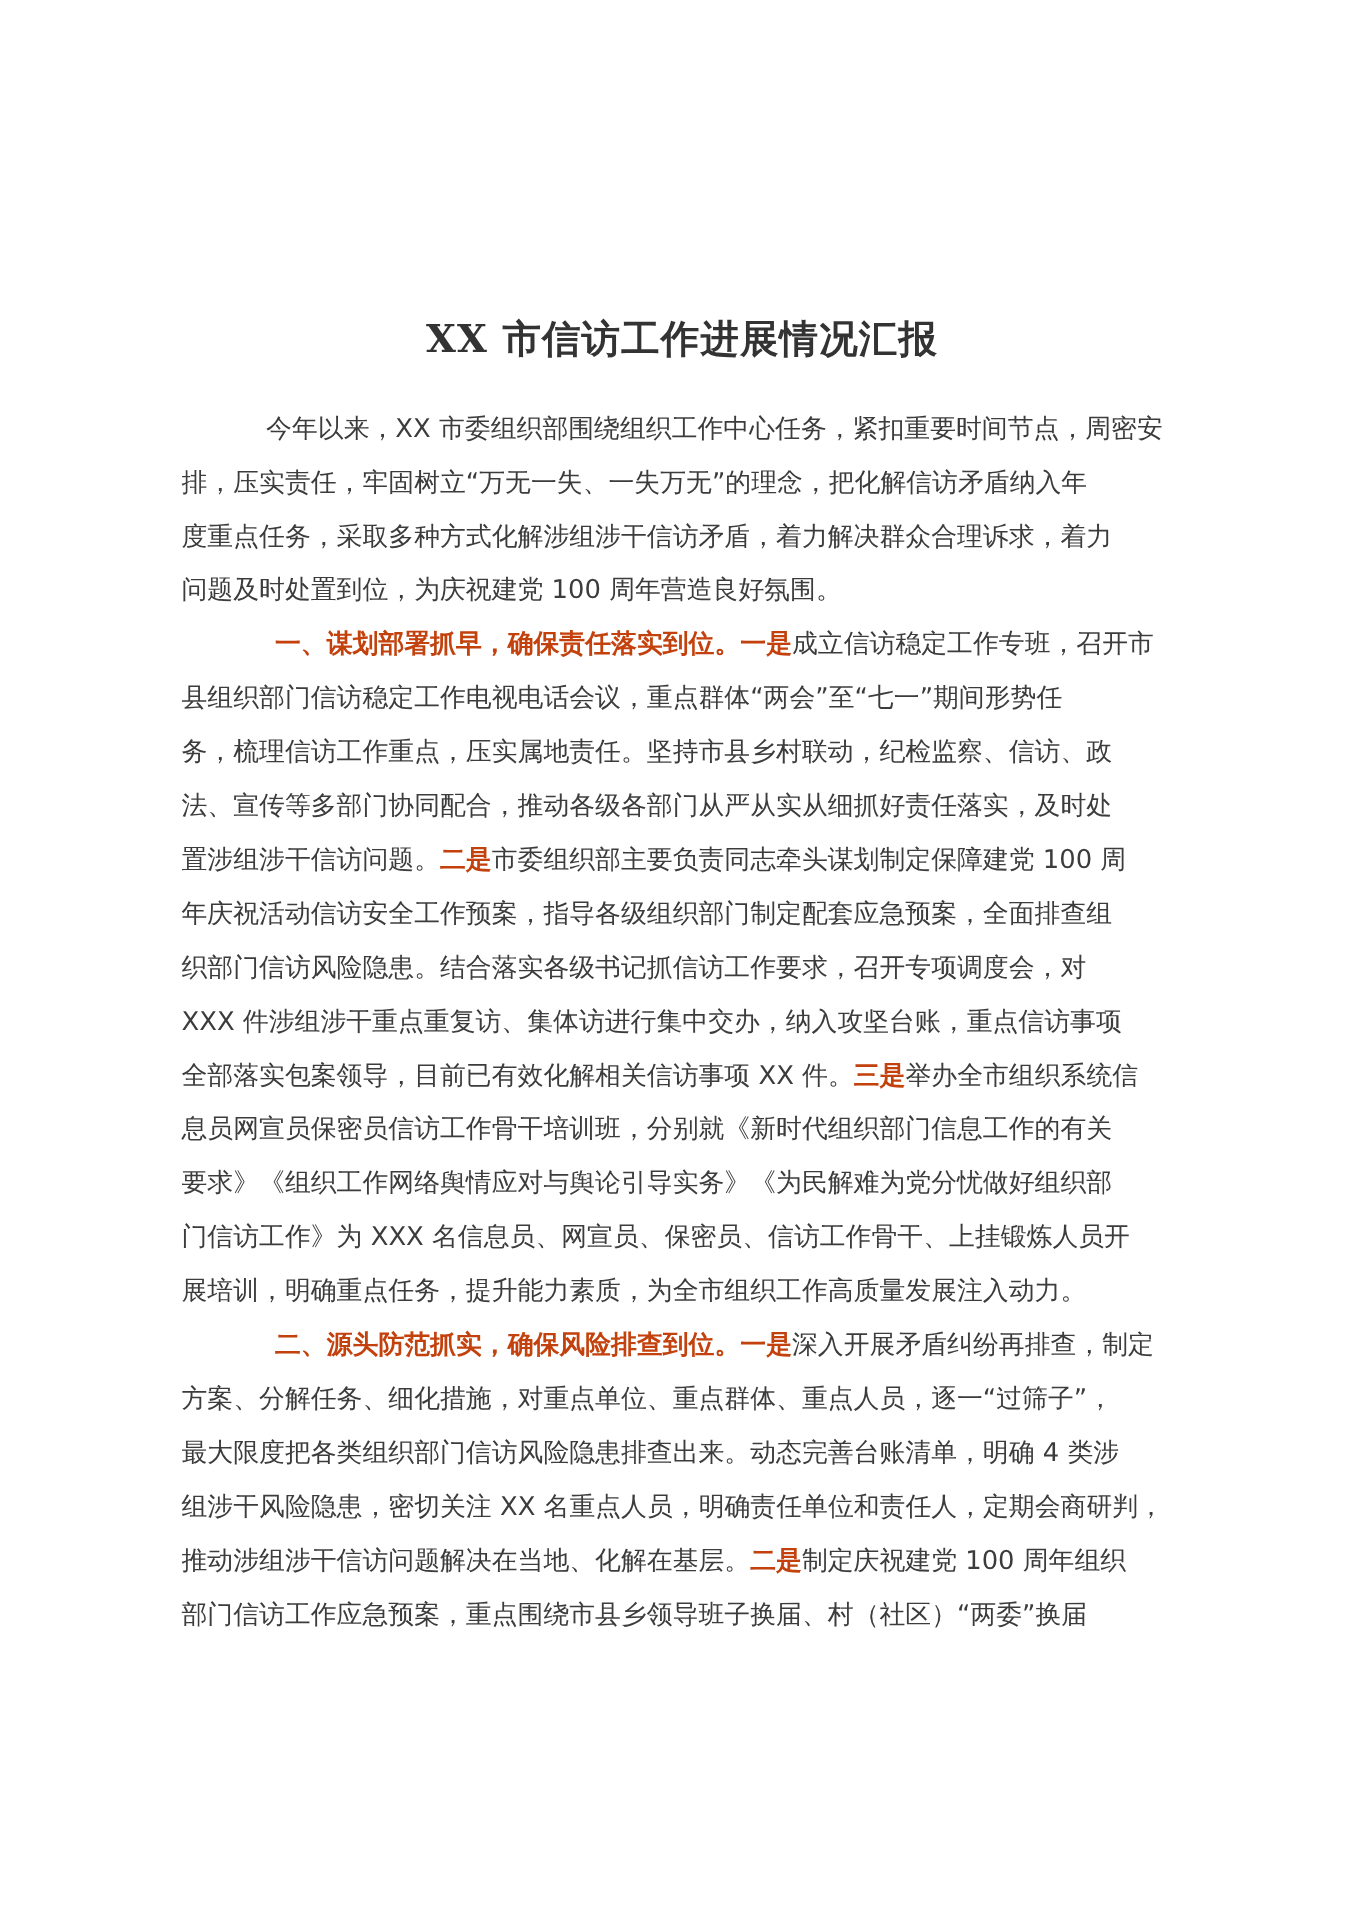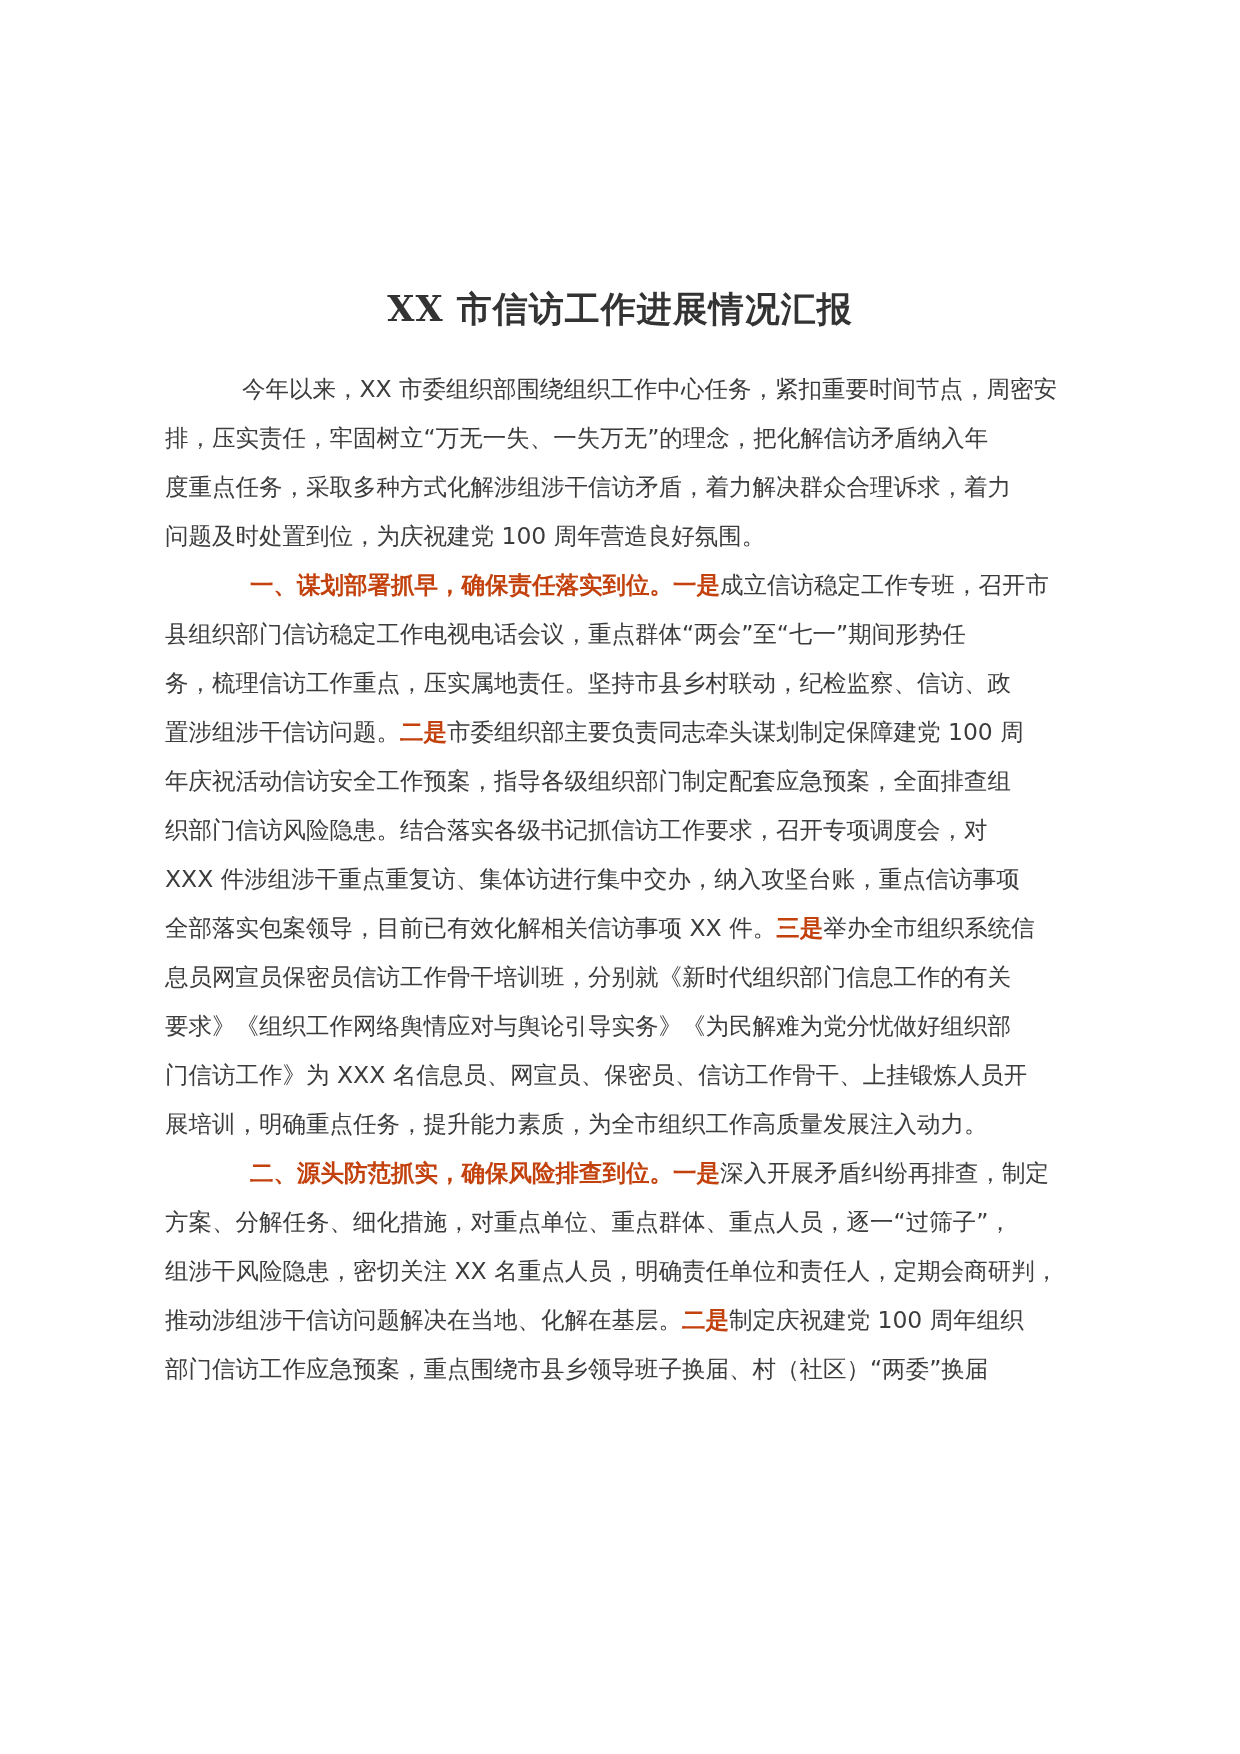--- a/index.html
+++ b/index.html
@@ -30,28 +30,30 @@
 <div class="page">
   <div class="title">XX 市信访工作进展情况汇报</div>
   <div class="body-text" id="body-text">
       <div class="line indent"><span>今年以来，XX 市委组织部围绕组织工作中心任务，紧扣重要时间节点，周密安</span></div>
       <div class="line"><span>排，压实责任，牢固树立“万无一失、一失万无”的理念，把化解信访矛盾纳入年</span></div>
       <div class="line"><span>度重点任务，采取多种方式化解涉组涉干信访矛盾，着力解决群众合理诉求，着力</span></div>
       <div class="line"><span>问题及时处置到位，为庆祝建党 100 周年营造良好氛围。</span></div>
       <div class="line indent"><b>一、谋划部署抓早，确保责任落实到位。一是</b><span>成立信访稳定工作专班，召开市</span></div>
       <div class="line"><span>县组织部门信访稳定工作电视电话会议，重点群体“两会”至“七一”期间形势任</span></div>
       <div class="line"><span>务，梳理信访工作重点，压实属地责任。坚持市县乡村联动，纪检监察、信访、政</span></div>
+      <div class="line"><span>法、宣传等多部门协同配合，推动各级各部门从严从实从细抓好责任落实，及时处</span></div>
       <div class="line"><span>置涉组涉干信访问题。</span><b>二是</b><span>市委组织部主要负责同志牵头谋划制定保障建党 100 周</span></div>
       <div class="line"><span>年庆祝活动信访安全工作预案，指导各级组织部门制定配套应急预案，全面排查组</span></div>
       <div class="line"><span>织部门信访风险隐患。结合落实各级书记抓信访工作要求，召开专项调度会，对</span></div>
       <div class="line"><span>XXX 件涉组涉干重点重复访、集体访进行集中交办，纳入攻坚台账，重点信访事项</span></div>
       <div class="line"><span>全部落实包案领导，目前已有效化解相关信访事项 XX 件。</span><b>三是</b><span>举办全市组织系统信</span></div>
       <div class="line"><span>息员网宣员保密员信访工作骨干培训班，分别就《新时代组织部门信息工作的有关</span></div>
       <div class="line"><span>要求》《组织工作网络舆情应对与舆论引导实务》《为民解难为党分忧做好组织部</span></div>
       <div class="line"><span>门信访工作》为 XXX 名信息员、网宣员、保密员、信访工作骨干、上挂锻炼人员开</span></div>
       <div class="line"><span>展培训，明确重点任务，提升能力素质，为全市组织工作高质量发展注入动力。</span></div>
       <div class="line indent"><b>二、源头防范抓实，确保风险排查到位。一是</b><span>深入开展矛盾纠纷再排查，制定</span></div>
       <div class="line"><span>方案、分解任务、细化措施，对重点单位、重点群体、重点人员，逐一“过筛子”，</span></div>
+      <div class="line"><span>最大限度把各类组织部门信访风险隐患排查出来。动态完善台账清单，明确 4 类涉</span></div>
       <div class="line"><span>组涉干风险隐患，密切关注 XX 名重点人员，明确责任单位和责任人，定期会商研判，</span></div>
       <div class="line"><span>推动涉组涉干信访问题解决在当地、化解在基层。</span><b>二是</b><span>制定庆祝建党 100 周年组织</span></div>
       <div class="line"><span>部门信访工作应急预案，重点围绕市县乡领导班子换届、村（社区）“两委”换届</span></div>
     </div>
 </div>
 
 </body></html>

